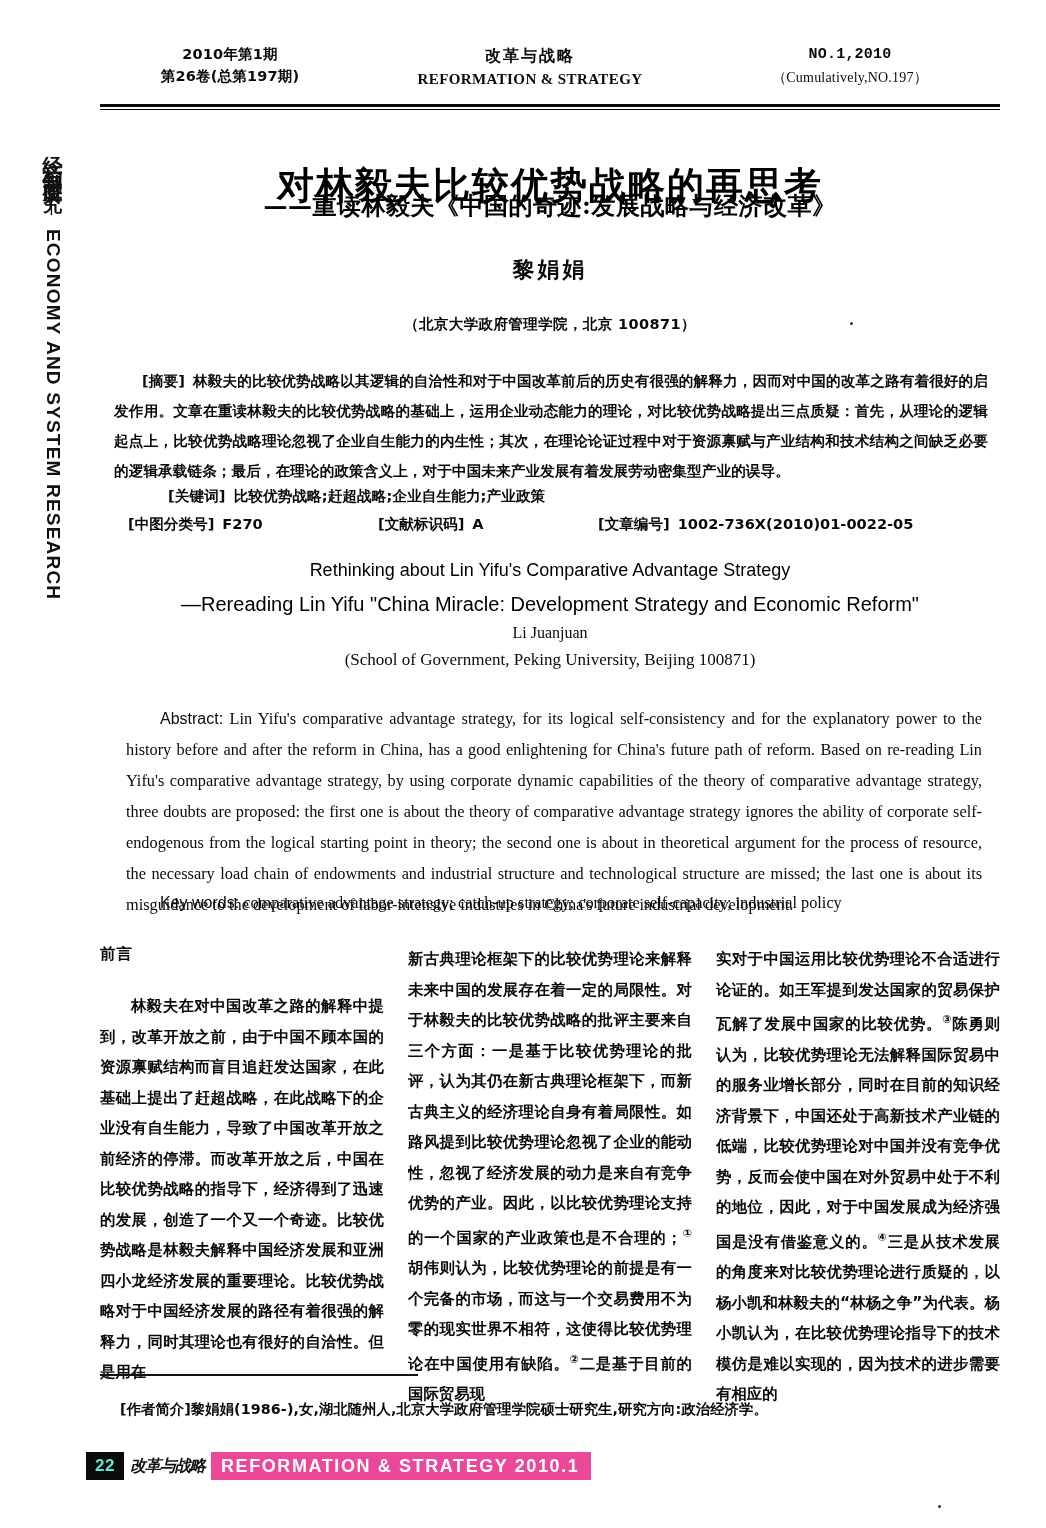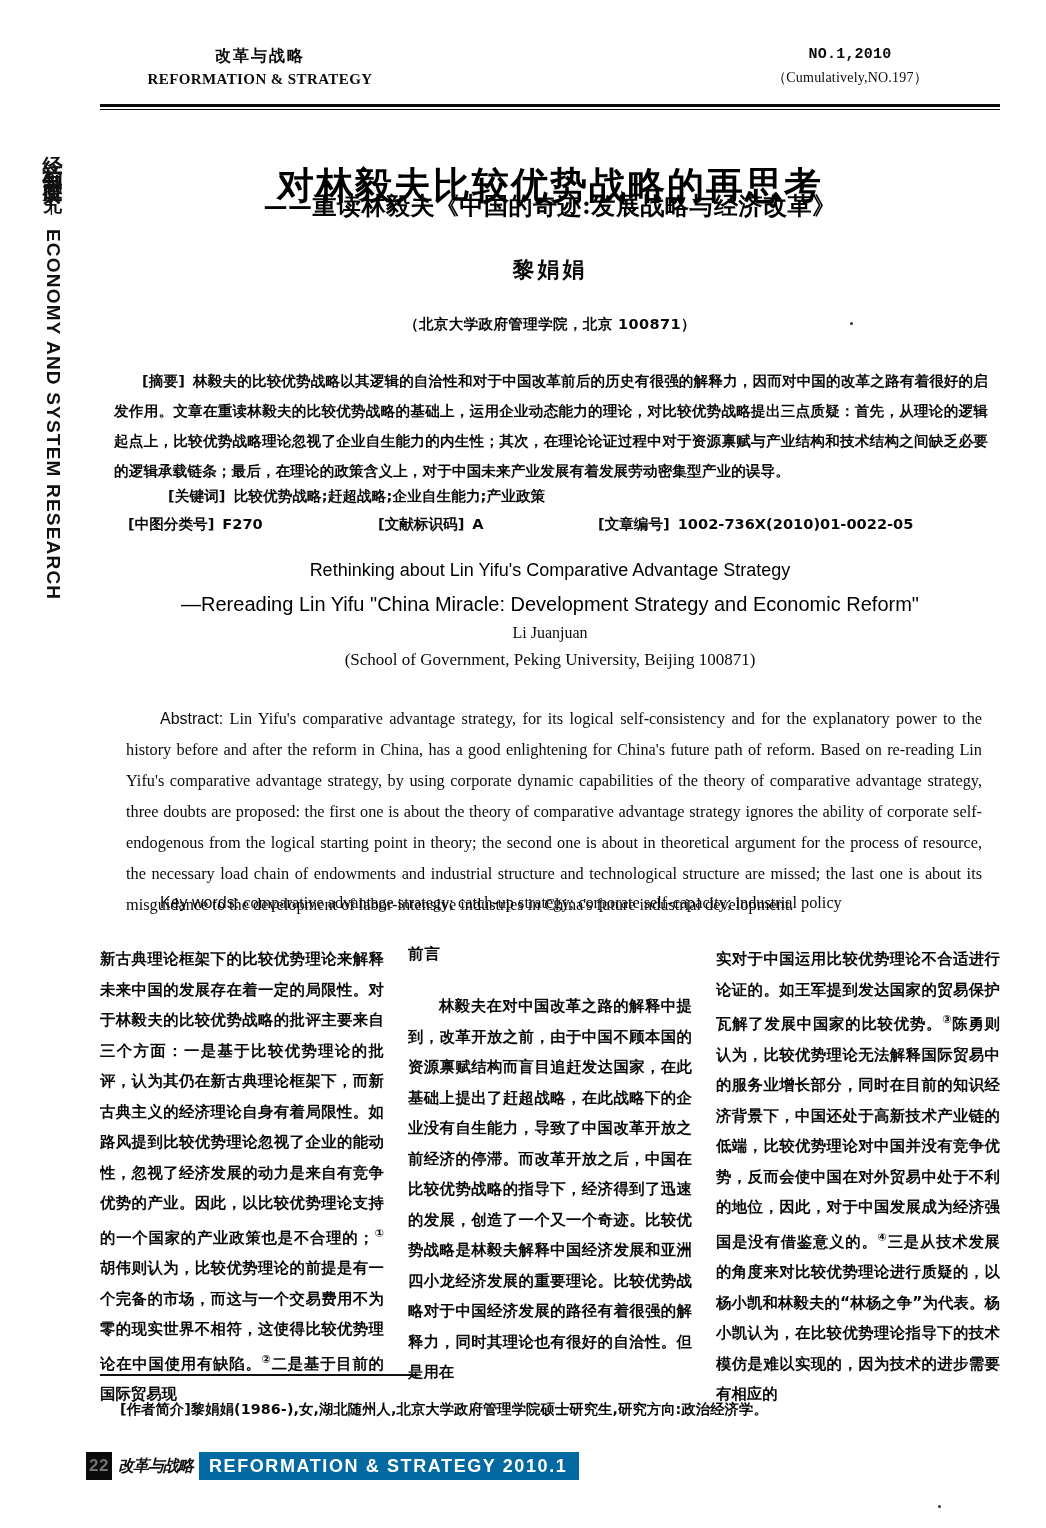--- a/index.html
+++ b/index.html
@@ -303,43 +303,43 @@
   
   #footer {
     position: absolute;
     top: 1452px; left: -14px;
     display: flex;
     align-items: stretch;
     height: 28px;
   }
   #pagenum {
     background: #0b0b0b;
-    color: #737373;
+    color: #5eead4;
     font-family: "Liberation Sans", sans-serif;
     font-size: 17px;
     font-weight: 700;
-    padding: 0 3px;
+    padding: 0 9px;
     display: flex;
     align-items: center;
     letter-spacing: .5px;
     text-align: center;
   }
   #journal-script {
     font-family: "DejaVu Serif", serif;
     font-size: 16px;
     font-weight: 700;
     font-style: italic;
     display: flex;
     align-items: center;
     padding: 0 6px;
     color: #111;
     letter-spacing: -1px;
   }
   #footer-bar {
-    background: #0369a1;
+    background: #ec4899;
     color: #fff;
     font-family: "Liberation Sans", sans-serif;
     font-size: 18px;
     font-weight: 700;
     letter-spacing: 1.6px;
     display: flex;
     align-items: center;
     padding: 0 12px 0 10px;
   }
 
@@ -355,20 +355,24 @@
 
 <div id="side-rail">
   <div class="rail-cn">经济与制度研究</div>
   <div class="rail-sep">—</div>
   <div class="rail-en">ECONOMY AND SYSTEM RESEARCH</div>
 </div>
 
 <div id="page">
 
   <div id="masthead">
+    <div class="mh-block mh-left">
+      <div class="mh-l1">2010年第1期</div>
+      <div class="mh-l2">第26卷(总第197期)</div>
+    </div>
     <div class="mh-block mh-mid">
       <div class="mh-l1">改革与战略</div>
       <div class="mh-l2">REFORMATION &amp; STRATEGY</div>
     </div>
     <div class="mh-block mh-right">
       <div class="mh-l1">NO.1,2010</div>
       <div class="mh-l2">（Cumulatively,NO.197）</div>
     </div>
   </div>
   <div id="rule-top"></div>
@@ -391,27 +395,27 @@
   <div id="title-en">Rethinking about Lin Yifu's Comparative Advantage Strategy</div>
   <div id="subtitle-en">—Rereading Lin Yifu "China Miracle: Development Strategy and Economic Reform"</div>
   <div id="author-en">Li Juanjuan</div>
   <div id="affil-en">(School of Government, Peking University, Beijing 100871)</div>
 
   <div id="abs-en"><span class="abs-lead">Abstract:</span><span> Lin Yifu's comparative advantage strategy, for its logical self-consistency and for the explanatory power to the history before and after the reform in China, has a good enlightening for China's future path of reform. Based on re-reading Lin Yifu's comparative advantage strategy, by using corporate dynamic capabilities of the theory of comparative advantage strategy, three doubts are proposed: the first one is about the theory of comparative advantage strategy ignores the ability of corporate self-endogenous from the logical starting point in theory; the second one is about in theoretical argument for the process of resource,  the necessary load chain of endowments and industrial structure and technological structure are missed; the last one is about its misguidance to the development of labor-intensive industries in China's future industrial development.</span></div>
   <div id="kw-en"><span class="abs-lead">Key words:</span><span> comparative advantage strategy; catch-up strategy; corporate self-capacity; industrial policy</span></div>
 
   <div id="body-cols">
 
-    <div class="col flush">
-      <p><span>新古典理论框架下的比较优势理论来解释未来中国的发展存在着一定的局限性。对于林毅夫的比较优势战略的批评主要来自三个方面：一是基于比较优势理论的批评，认为其仍在新古典理论框架下，而新古典主义的经济理论自身有着局限性。如路风提到比较优势理论忽视了企业的能动性，忽视了经济发展的动力是来自有竞争优势的产业。因此，以比较优势理论支持的一个国家的产业政策也是不合理的；</span><span class="sup">①</span><span>胡伟则认为，比较优势理论的前提是有一个完备的市场，而这与一个交易费用不为零的现实世界不相符，这使得比较优势理论在中国使用有缺陷。</span><span class="sup">②</span><span>二是基于目前的国际贸易现</span></p>
-    </div>
-
     <div class="col">
       <div class="sec-head">前言</div>
       <p>林毅夫在对中国改革之路的解释中提到，改革开放之前，由于中国不顾本国的资源禀赋结构而盲目追赶发达国家，在此基础上提出了赶超战略，在此战略下的企业没有自生能力，导致了中国改革开放之前经济的停滞。而改革开放之后，中国在比较优势战略的指导下，经济得到了迅速的发展，创造了一个又一个奇迹。比较优势战略是林毅夫解释中国经济发展和亚洲四小龙经济发展的重要理论。比较优势战略对于中国经济发展的路径有着很强的解释力，同时其理论也有很好的自洽性。但是用在</p>
+    </div>
+
+    <div class="col flush">
+      <p><span>新古典理论框架下的比较优势理论来解释未来中国的发展存在着一定的局限性。对于林毅夫的比较优势战略的批评主要来自三个方面：一是基于比较优势理论的批评，认为其仍在新古典理论框架下，而新古典主义的经济理论自身有着局限性。如路风提到比较优势理论忽视了企业的能动性，忽视了经济发展的动力是来自有竞争优势的产业。因此，以比较优势理论支持的一个国家的产业政策也是不合理的；</span><span class="sup">①</span><span>胡伟则认为，比较优势理论的前提是有一个完备的市场，而这与一个交易费用不为零的现实世界不相符，这使得比较优势理论在中国使用有缺陷。</span><span class="sup">②</span><span>二是基于目前的国际贸易现</span></p>
     </div>
 
     <div class="col flush">
       <p><span>实对于中国运用比较优势理论不合适进行论证的。如王军提到发达国家的贸易保护瓦解了发展中国家的比较优势。</span><span class="sup">③</span><span>陈勇则认为，比较优势理论无法解释国际贸易中的服务业增长部分，同时在目前的知识经济背景下，中国还处于高新技术产业链的低端，比较优势理论对中国并没有竞争优势，反而会使中国在对外贸易中处于不利的地位，因此，对于中国发展成为经济强国是没有借鉴意义的。</span><span class="sup">④</span><span>三是从技术发展的角度来对比较优势理论进行质疑的，以杨小凯和林毅夫的“林杨之争”为代表。杨小凯认为，在比较优势理论指导下的技术模仿是难以实现的，因为技术的进步需要有相应的</span></p>
     </div>
 
   </div>
 
   <div id="fn-rule"></div>
   <div id="bio">[作者简介]黎娟娟(1986-),女,湖北随州人,北京大学政府管理学院硕士研究生,研究方向:政治经济学。</div>

